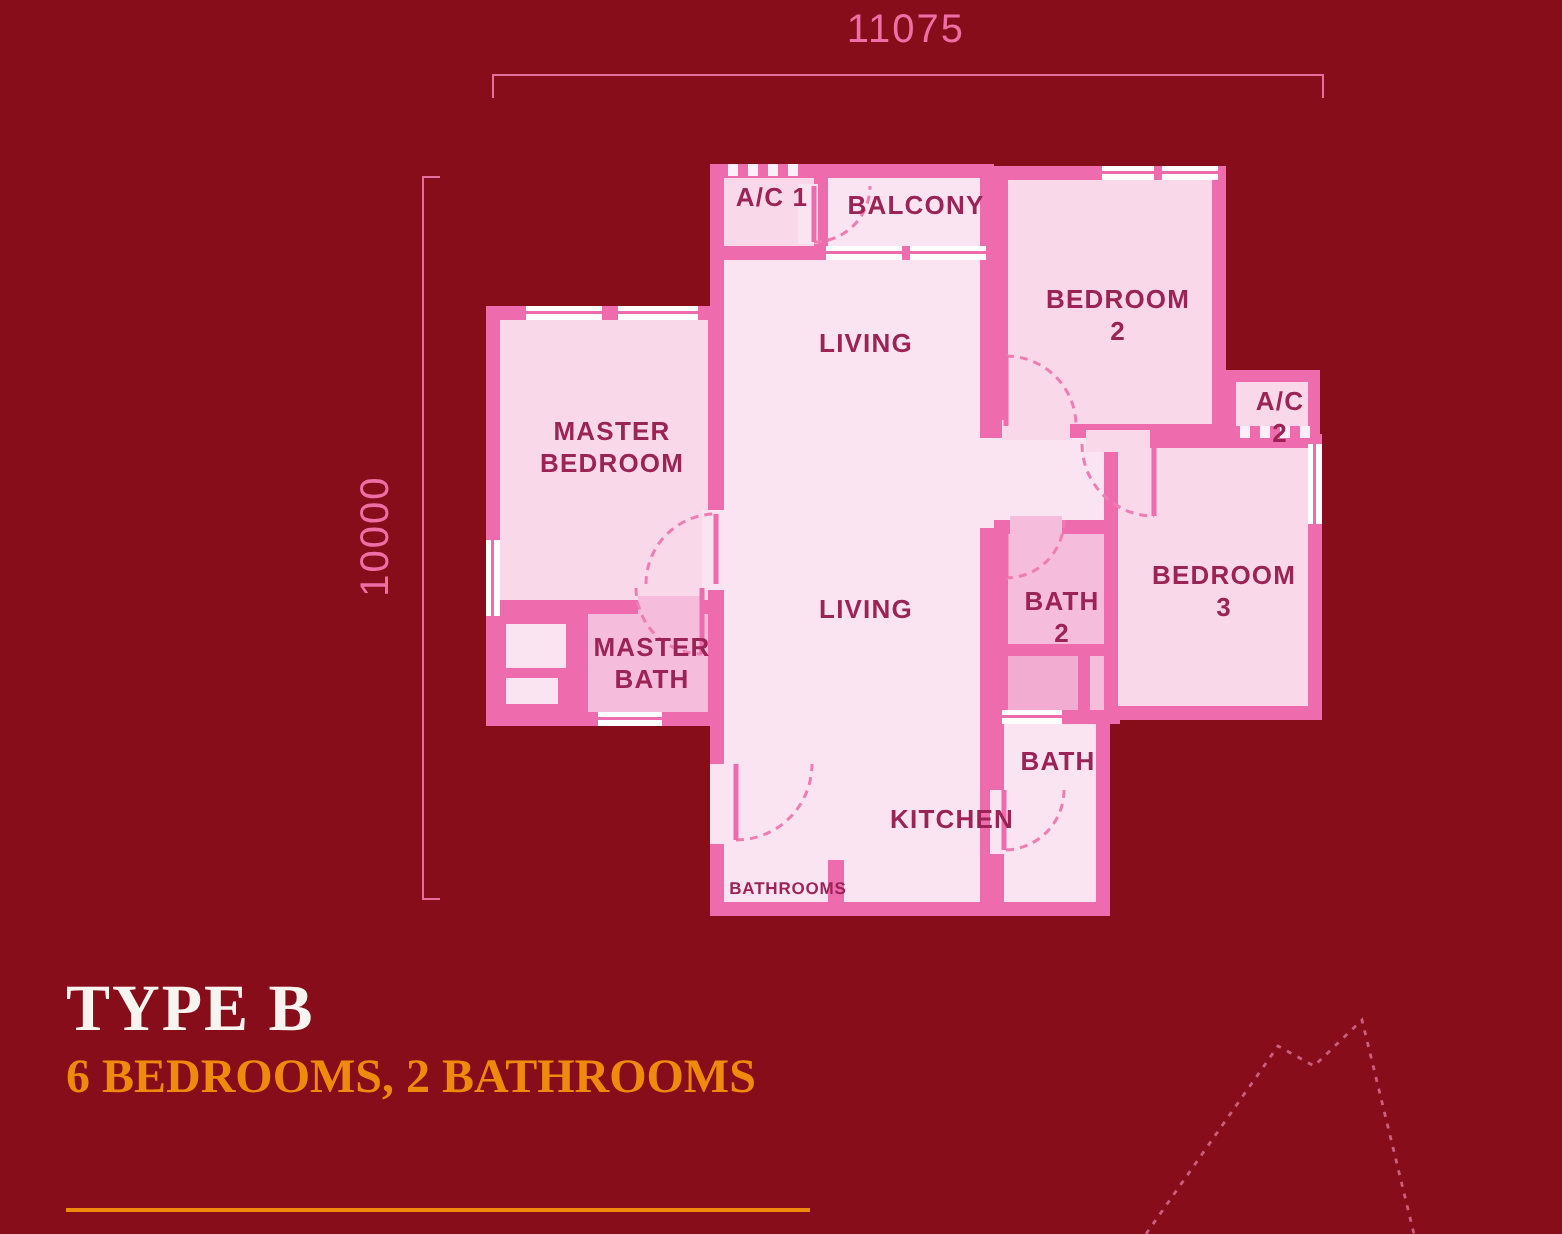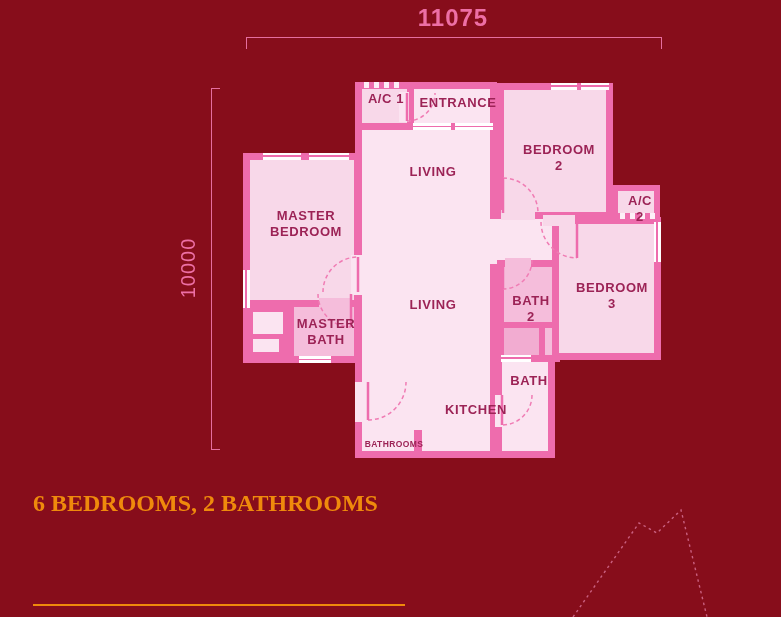--- a/index.html
+++ b/index.html
@@ -4,21 +4,21 @@
 <style>
   html,body{margin:0;padding:0;}
   .stage{
     position:relative; width:781px; height:617px;
     background:#870D1B; overflow:hidden;
     font-family:"Liberation Sans", sans-serif;
   }
   
   .dim-top-label{
     position:absolute; left:246px; top:4px; width:414px; text-align:center;
-    color:#ED6FA5; font-size:24px; font-weight:700; letter-spacing:1px;
+    color:#ED6FA5; font-size:20px; font-weight:400; letter-spacing:1px;
   }
   .dim-top-bracket{
     position:absolute; left:246px; top:37px; width:414px; height:11px;
     border-top:1.5px solid #E56E9F; border-left:1.5px solid #E56E9F; border-right:1.5px solid #E56E9F;
   }
   .dim-left-label{
     position:absolute; left:129px; top:256px; width:120px; height:24px; text-align:center;
     color:#ED6FA5; font-size:20px; letter-spacing:1px;
     transform:rotate(-90deg);
   }
@@ -132,21 +132,21 @@
         <path d="M 108 212 L 108 245"></path>
         <path d="M 260 96 L 260 131"></path>
         <path d="M 334 140 L 334 176"></path>
         <path d="M 260 178 L 260 207"></path>
         <path d="M 125 300 L 125 338"></path>
         <path d="M 259 313 L 259 343"></path>
       </g>
     </svg>
 
     <div class="lbl" style="left:138px; top:9px;">A/C 1</div>
-    <div class="lbl" style="left:210px; top:13px;">ENTRANCE</div>
+    <div class="lbl" style="left:210px; top:13px;">BALCONY</div>
     <div class="lbl" style="left:185px; top:82px;">LIVING</div>
     <div class="lbl" style="left:58px; top:126px;">MASTER
 BEDROOM</div>
     <div class="lbl" style="left:311px; top:60px;">BEDROOM
 2</div>
     <div class="lbl" style="left:392px; top:111px;">A/C 2</div>
     <div class="lbl" style="left:364px; top:198px;">BEDROOM
 3</div>
     <div class="lbl" style="left:283px; top:211px;">BATH
 2</div>
@@ -156,17 +156,18 @@
     <div class="lbl" style="left:281px; top:291px;">BATH</div>
     <div class="lbl" style="left:228px; top:320px;">KITCHEN</div>
     <div class="lbl lbl-sm" style="left:146px; top:357px;">BATHROOMS</div>
   </div>
 
   <svg class="mountain" width="241" height="117" viewBox="0 0 241 117">
     <polyline points="33,117 99,23 117,33 141,10 167,117" fill="none" stroke="#C96080" stroke-width="1.4" stroke-dasharray="2.5 3.5"></polyline>
   </svg>
 
   <div class="info">
+    <div class="type-title">TYPE B</div>
     <div class="rooms-line">6 BEDROOMS, 2 BATHROOMS</div>
   </div>
   <div class="rule"></div>
 
 </div>
 
 </body></html>

